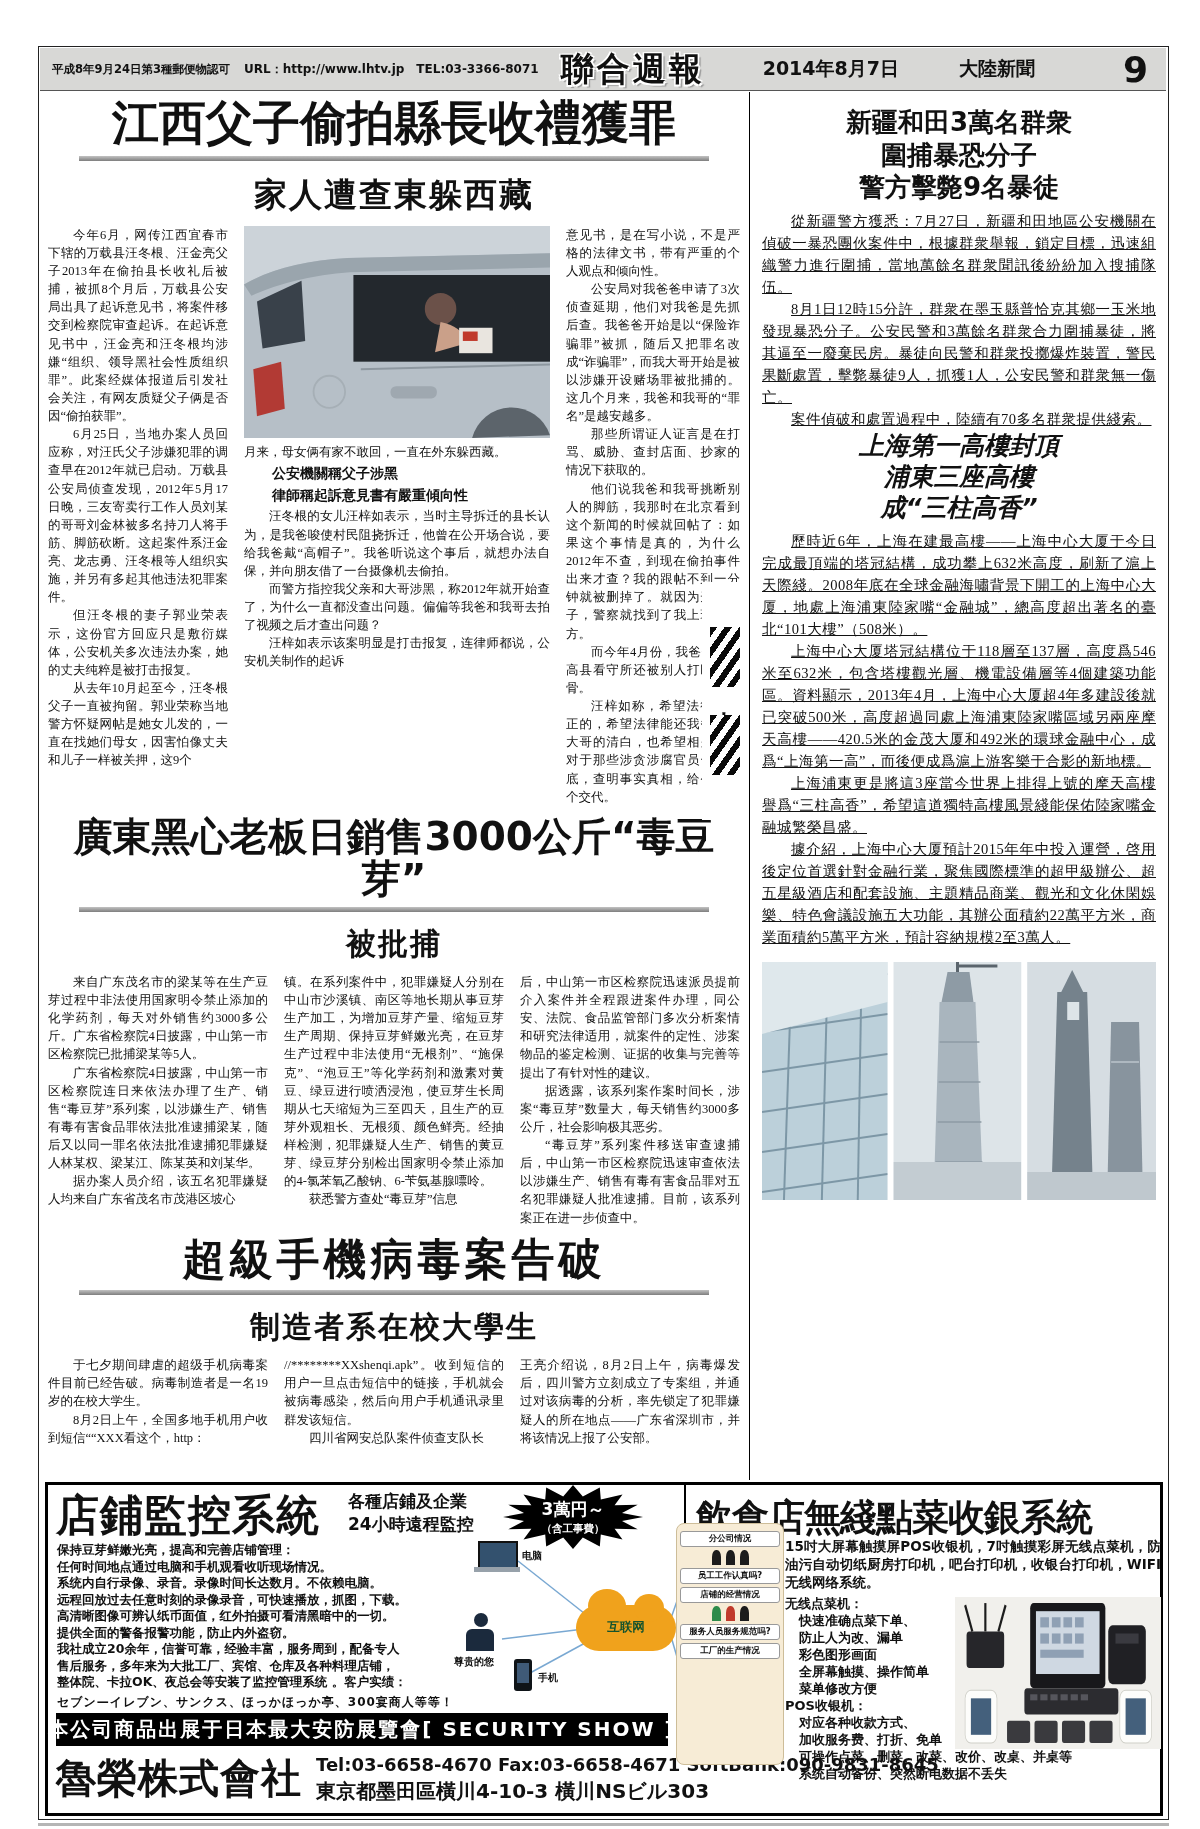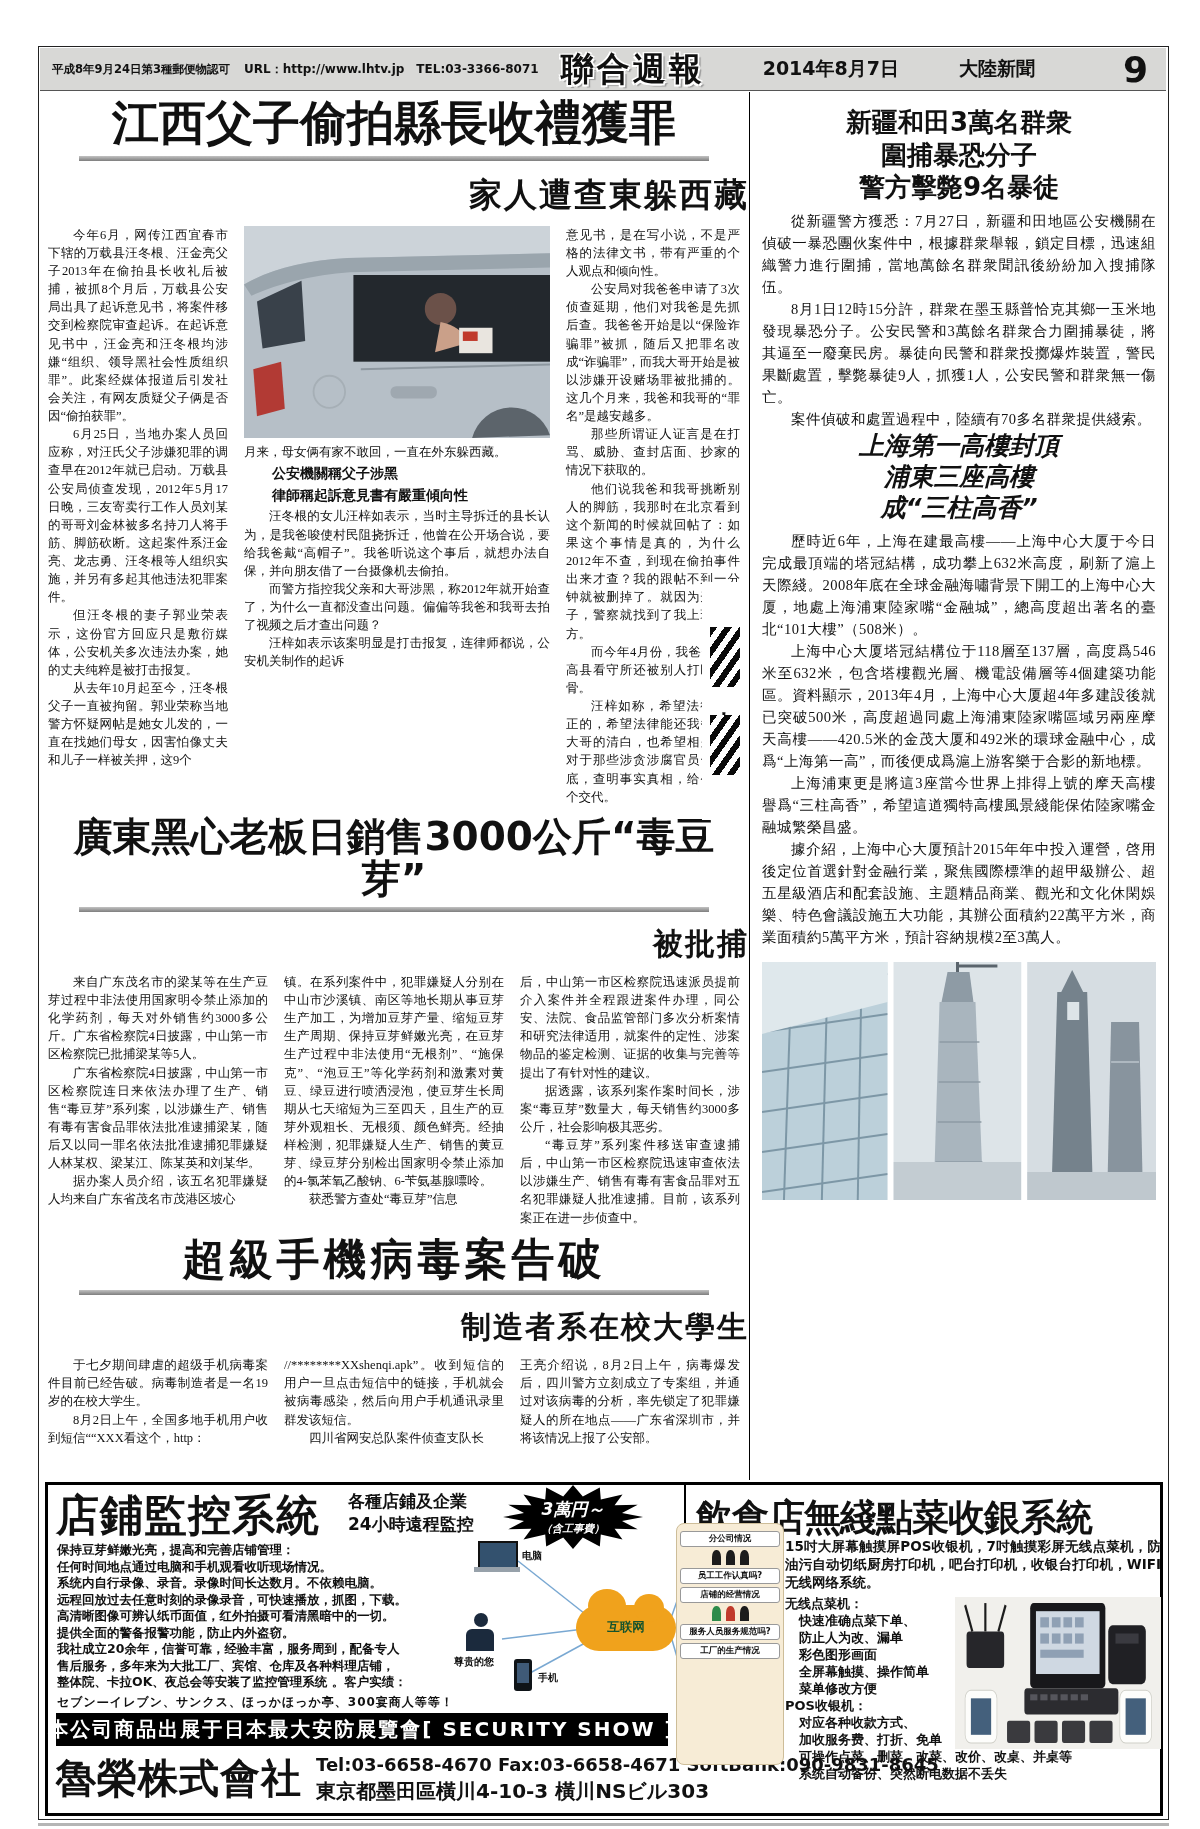--- a/index.html
+++ b/index.html
@@ -25,53 +25,53 @@
              border-right:1px solid #000;box-sizing:border-box;padding:2px 0 0;}
   .sidebar{position:absolute;left:751px;top:92px;width:416px;height:1388px;overflow:hidden;
            box-sizing:border-box;padding:4px 11px 0;}
 
   
   .h1-main{font-size:47px;line-height:1.08;font-weight:900;text-align:center;letter-spacing:0px;
            margin:4px 4px 0;font-family:"DejaVu Sans",sans-serif;}
   .h1-mid{font-size:39px;}
   .h1-virus{font-size:43px;font-family:"Liberation Serif",serif;letter-spacing:4px;}
   .rule{height:5px;background:linear-gradient(#c2c2c2,#7e7e7e);margin:7px 40px 5px;}
-  .h2-sub{font-size:33px;font-weight:900;text-align:right;margin:12px 0 8px;letter-spacing:2px;}
+  .h2-sub{font-size:33px;font-weight:900;text-align:center;margin:12px 0 8px;letter-spacing:2px;}
   .h2-sub2{font-size:30px;}
 
   
   .art-cols{display:flex;gap:16px;padding:0 9px;align-items:flex-start;}
   .bt p{margin:0;font-size:12.5px;line-height:1.45;text-align:justify;text-indent:2em;}
   .bt p.cont{text-indent:0;}
   .bt p.boldcap{font-family:"DejaVu Sans",sans-serif;font-weight:bold;font-size:14px;text-indent:2em;margin:2px 0;}
   .a1c1{width:180px;}.a1c2{width:306px;}.a1c3{flex:1;}
   .a2col{flex:1;}
 
   .photo-car{width:100%;height:212px;margin-bottom:5px;}
   .photo-car svg,.photo-city svg{display:block;width:100%;height:100%;}
 
   
   .sb-h{font-family:"DejaVu Sans",sans-serif;font-weight:900;text-align:center;line-height:1.25;margin:10px 0 6px;}
   .sb-h1{font-size:26px;}
   .sb-h2{font-size:25px;margin-top:0;font-style:italic;}
-  .sb-bt p{margin:0;font-size:14.5px;line-height:1.52;letter-spacing:.5px;text-align:justify;text-indent:2em;}
+  .sb-bt p{margin:0;font-size:14.5px;line-height:1.52;letter-spacing:.5px;text-align:justify;text-indent:2em;text-decoration:underline;}
   .photo-city{width:100%;height:238px;margin-top:14px;}
 
   
   .vmark{position:absolute;left:702px;top:582px;width:46px;height:238px;background:#fff;z-index:6;
          display:flex;flex-direction:column;align-items:center;justify-content:center;gap:4px;}
   .stripes{width:30px;height:60px;background:repeating-linear-gradient(125deg,#0a0a0a 0 6px,#fff 6px 12px);}
   .vtext{writing-mode:vertical-rl;font-family:"DejaVu Sans",sans-serif;font-weight:900;font-size:26px;letter-spacing:5px;}
 
   
   .adbox{position:absolute;left:45px;top:1482px;width:1118px;height:334px;border:3px solid #000;
          box-sizing:border-box;background:#fff;font-family:"DejaVu Sans",sans-serif;}
   .ad-title-l{position:absolute;left:8px;top:2px;font-size:43px;font-weight:900;letter-spacing:1px;}
   .ad-tags{position:absolute;left:300px;top:5px;font-size:17px;font-weight:900;line-height:1.35;white-space:nowrap;}
-  .ad-burst{position:absolute;left:455px;top:0px;width:140px;height:64px;font-style:italic;}
+  .ad-burst{position:absolute;left:455px;top:0px;width:140px;height:64px;}
   .ad-vline{position:absolute;left:636px;top:0;width:2px;height:60px;background:#000;}
   .ad-title-r{position:absolute;left:648px;top:8px;font-size:37px;font-weight:900;letter-spacing:-1px;white-space:nowrap;}
   .ad-lbody{position:absolute;left:9px;top:57px;width:378px;}
   .ad-lbody p{margin:0;font-size:12.5px;line-height:16.5px;font-weight:bold;white-space:nowrap;}
   .ad-clients{position:absolute;left:9px;top:209px;font-size:12px;font-weight:bold;letter-spacing:1px;white-space:nowrap;}
   .ad-banner{position:absolute;left:8px;top:228px;width:612px;height:33px;background:#000;color:#fff;
              display:flex;align-items:center;justify-content:center;font-size:20px;font-weight:900;letter-spacing:2px;white-space:nowrap;}
   .ad-company-row{position:absolute;left:8px;top:266px;display:flex;align-items:center;gap:14px;}
   .ad-company{font-size:40px;font-weight:900;letter-spacing:1px;}
   .ad-contacts{font-weight:900;line-height:1.4;}

